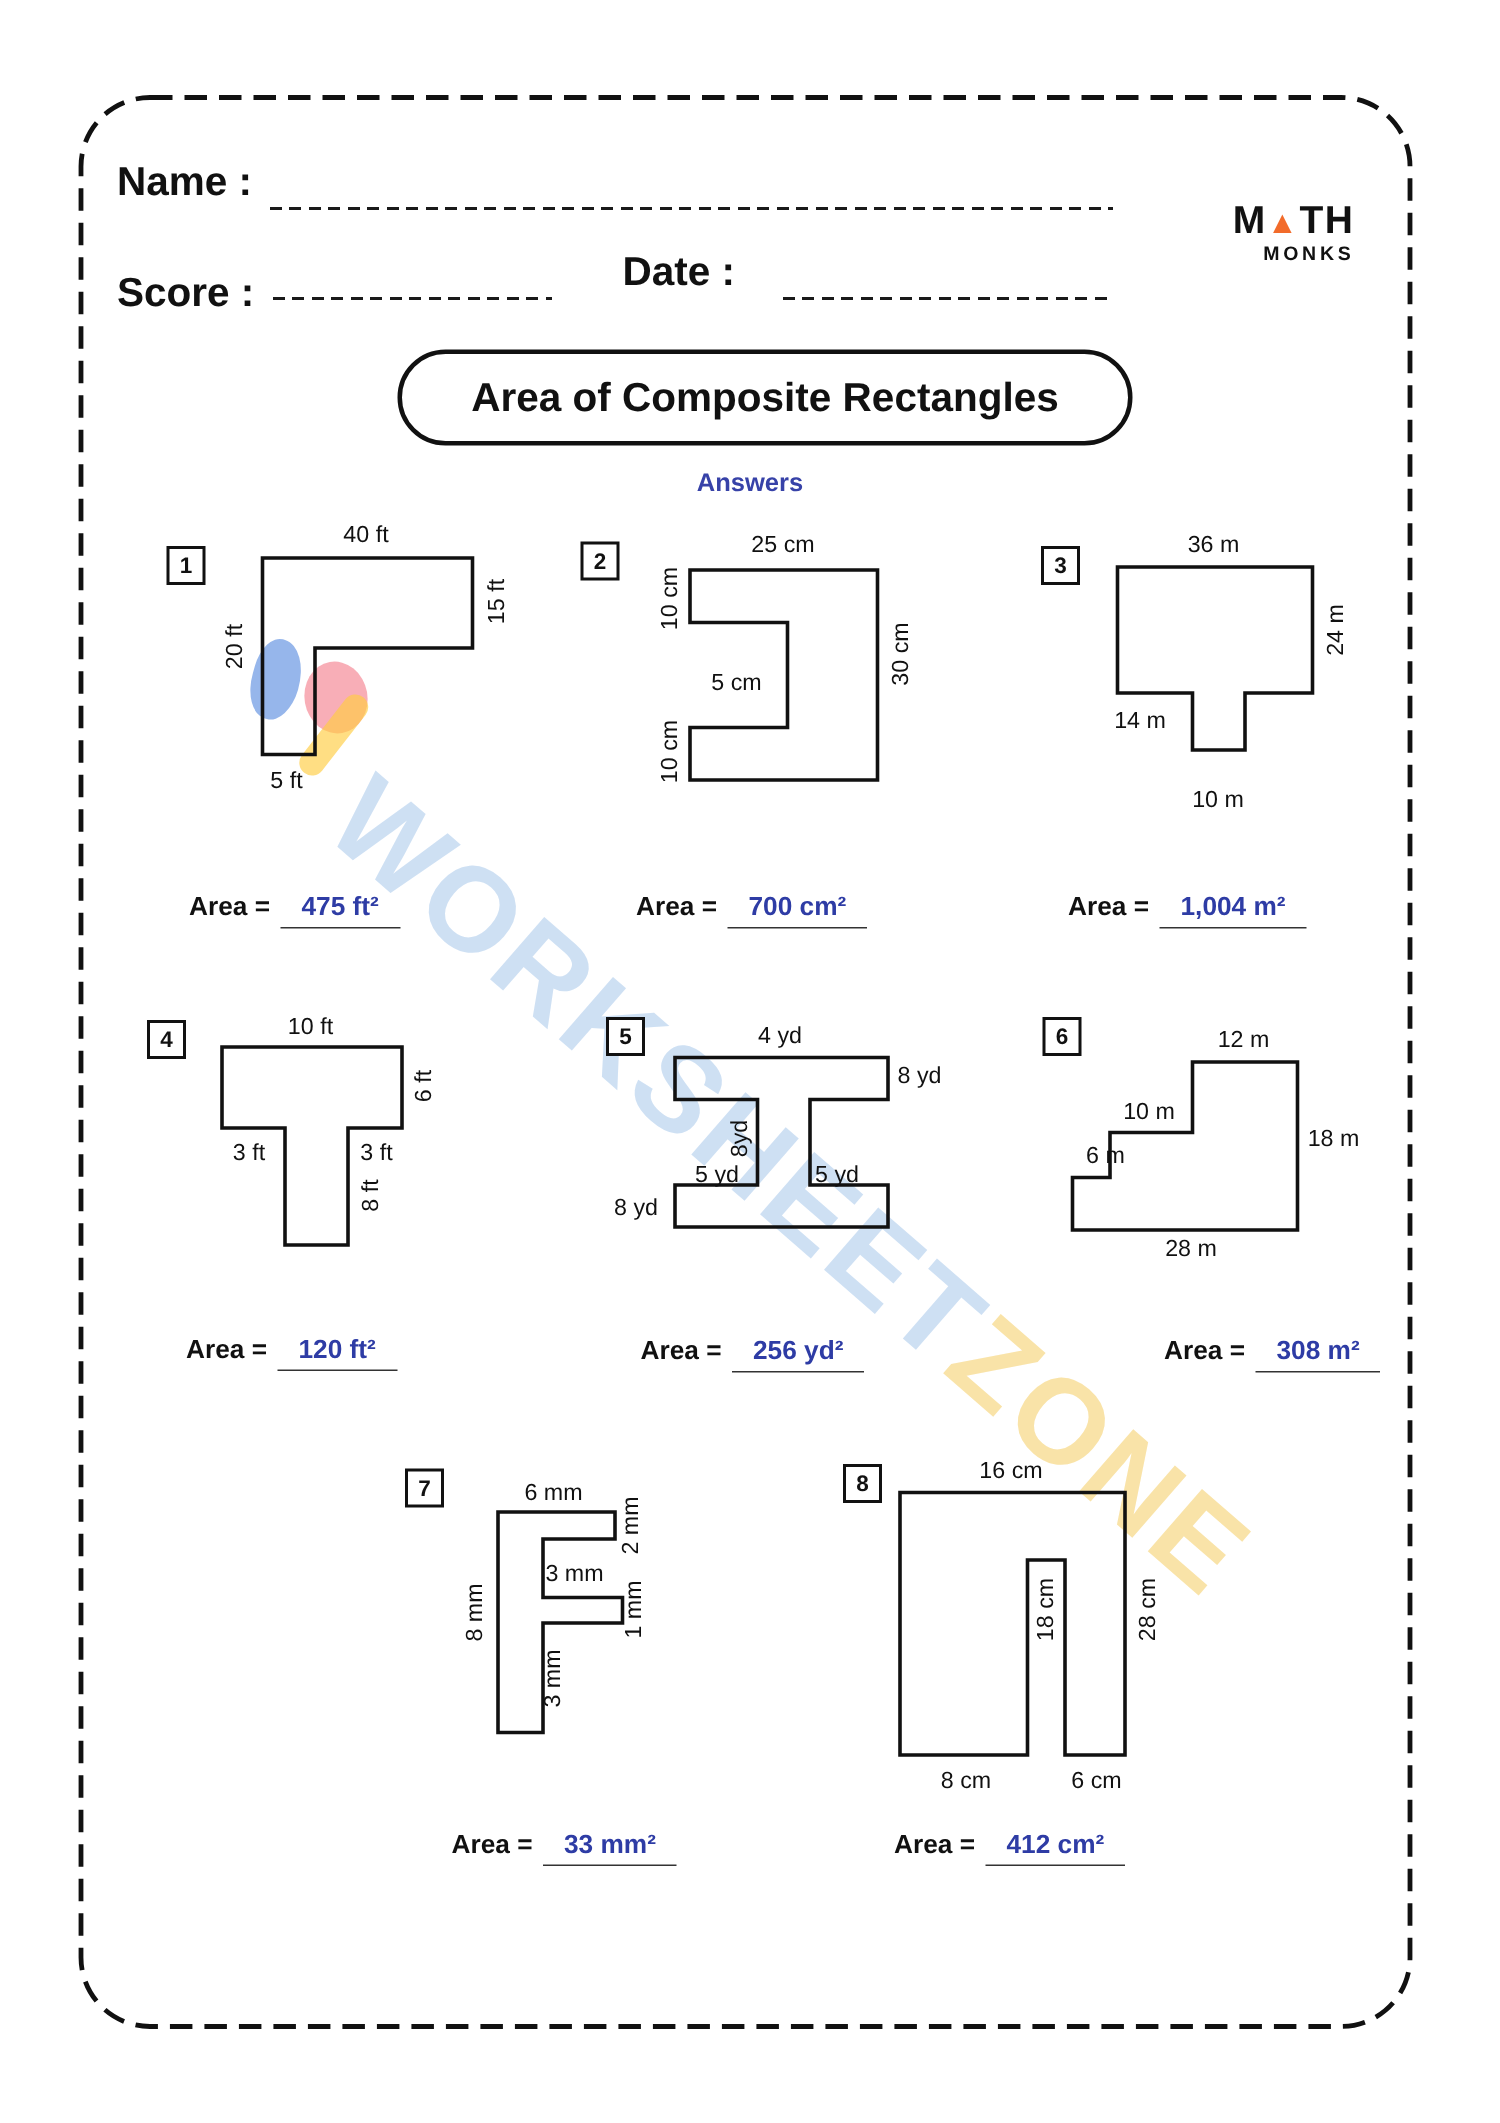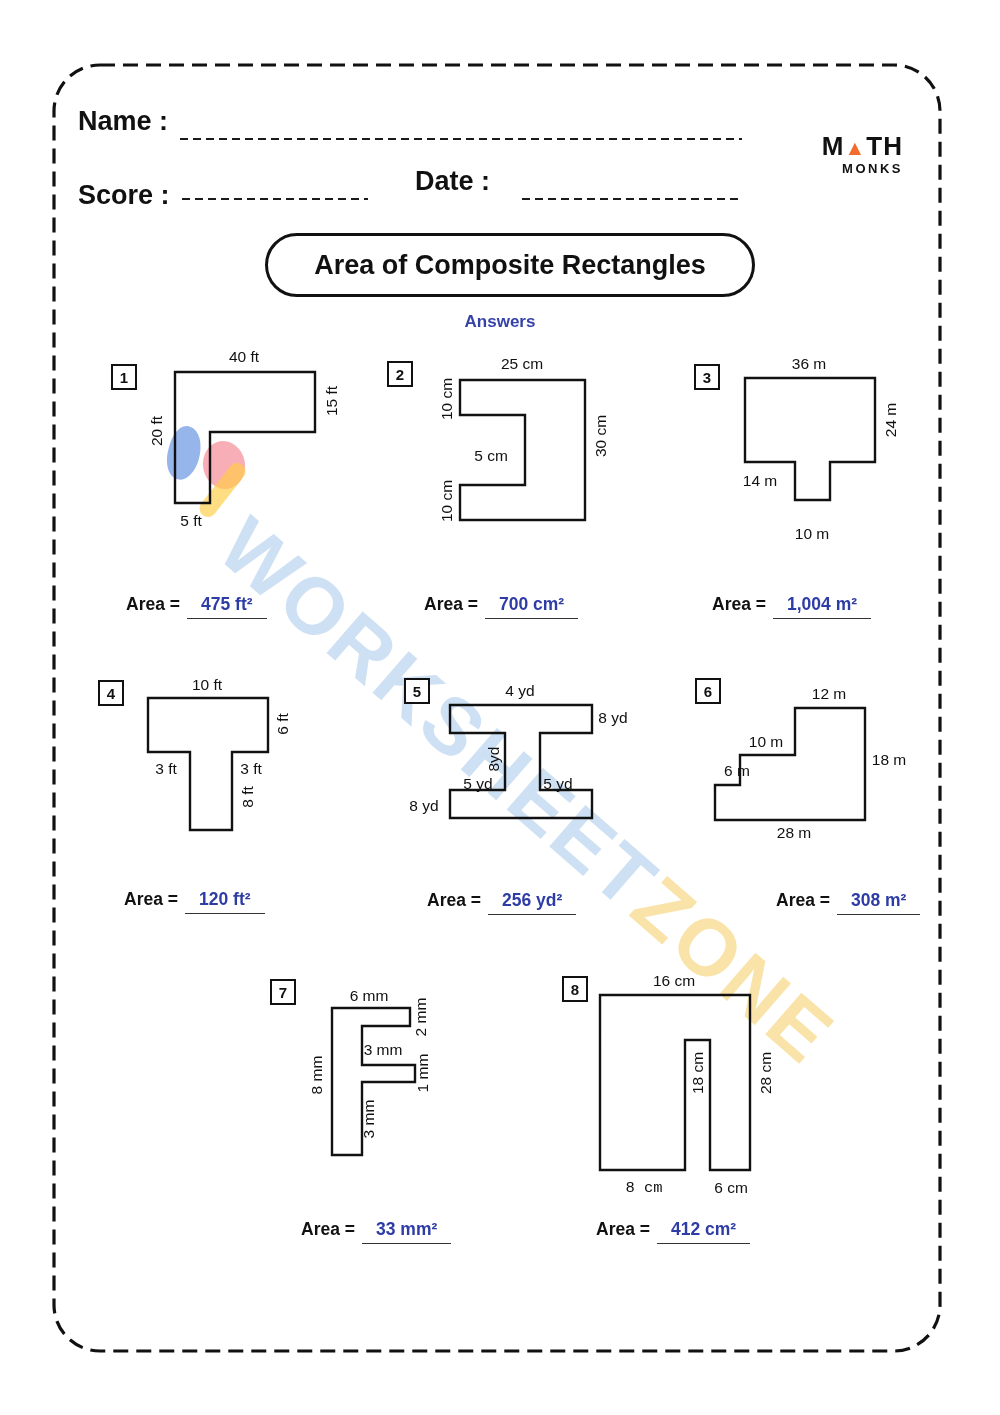--- a/index.html
+++ b/index.html
@@ -185,20 +185,20 @@
   </div>
 
   <div>
     <div class="numbox" style="left:562px;top:976px;">8</div>
     <svg class="shape" style="left:597px;top:992px;" width="156" height="181" viewBox="0 0 156 181">
       <polygon points="3,3 153,3 153,178 113,178 113,48 88,48 88,178 3,178"></polygon>
     </svg>
     <span class="dim" style="left:674px;top:981px;">16 cm</span>
     <span class="dim v" style="left:766px;top:1073px;">28 cm</span>
     <span class="dim v" style="left:698px;top:1073px;">18 cm</span>
-    <span class="dim" style="left:644px;top:1188px;font-family:Liberation Mono, monospace;">8 cm</span>
+    <span class="dim" style="left:644px;top:1188px;">8 cm</span>
     <span class="dim" style="left:731px;top:1188px;">6 cm</span>
     <div class="answer-row" style="left:596px;top:1219px;">
       <span class="area-label">Area =</span><span class="ans-val">412 cm²</span>
     </div>
   </div>
 
 </div>
 
 </body></html>

